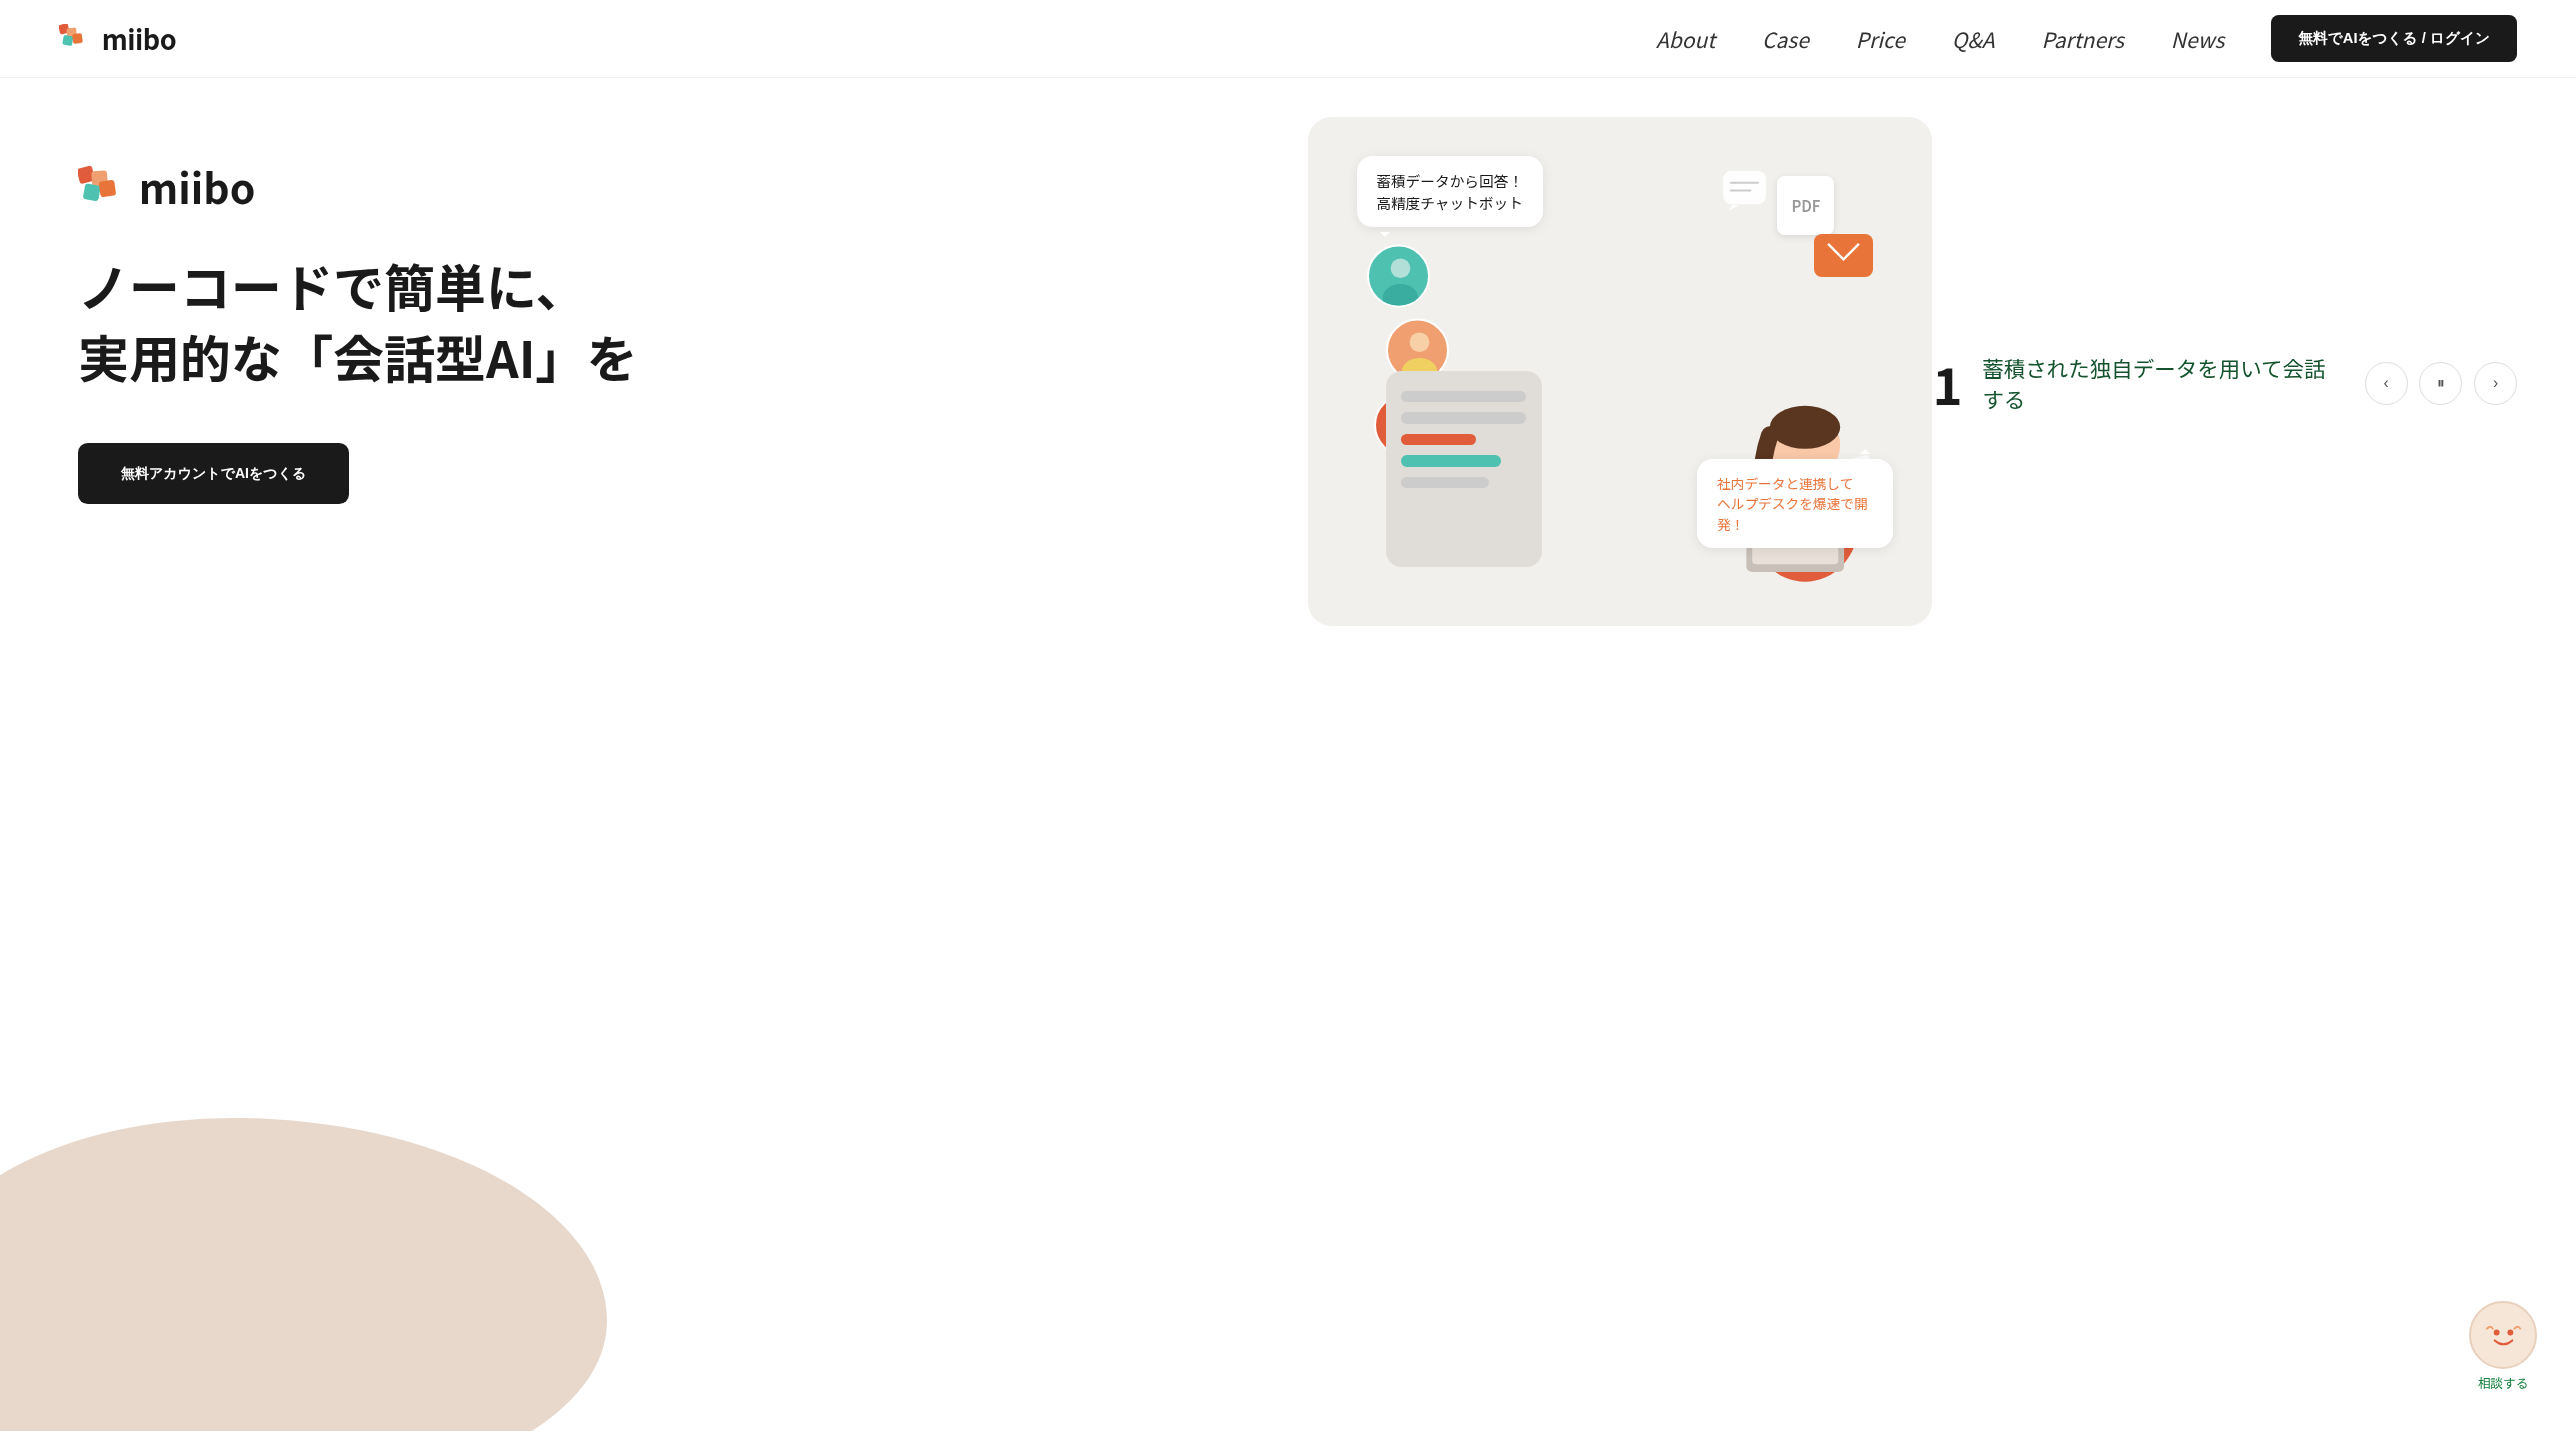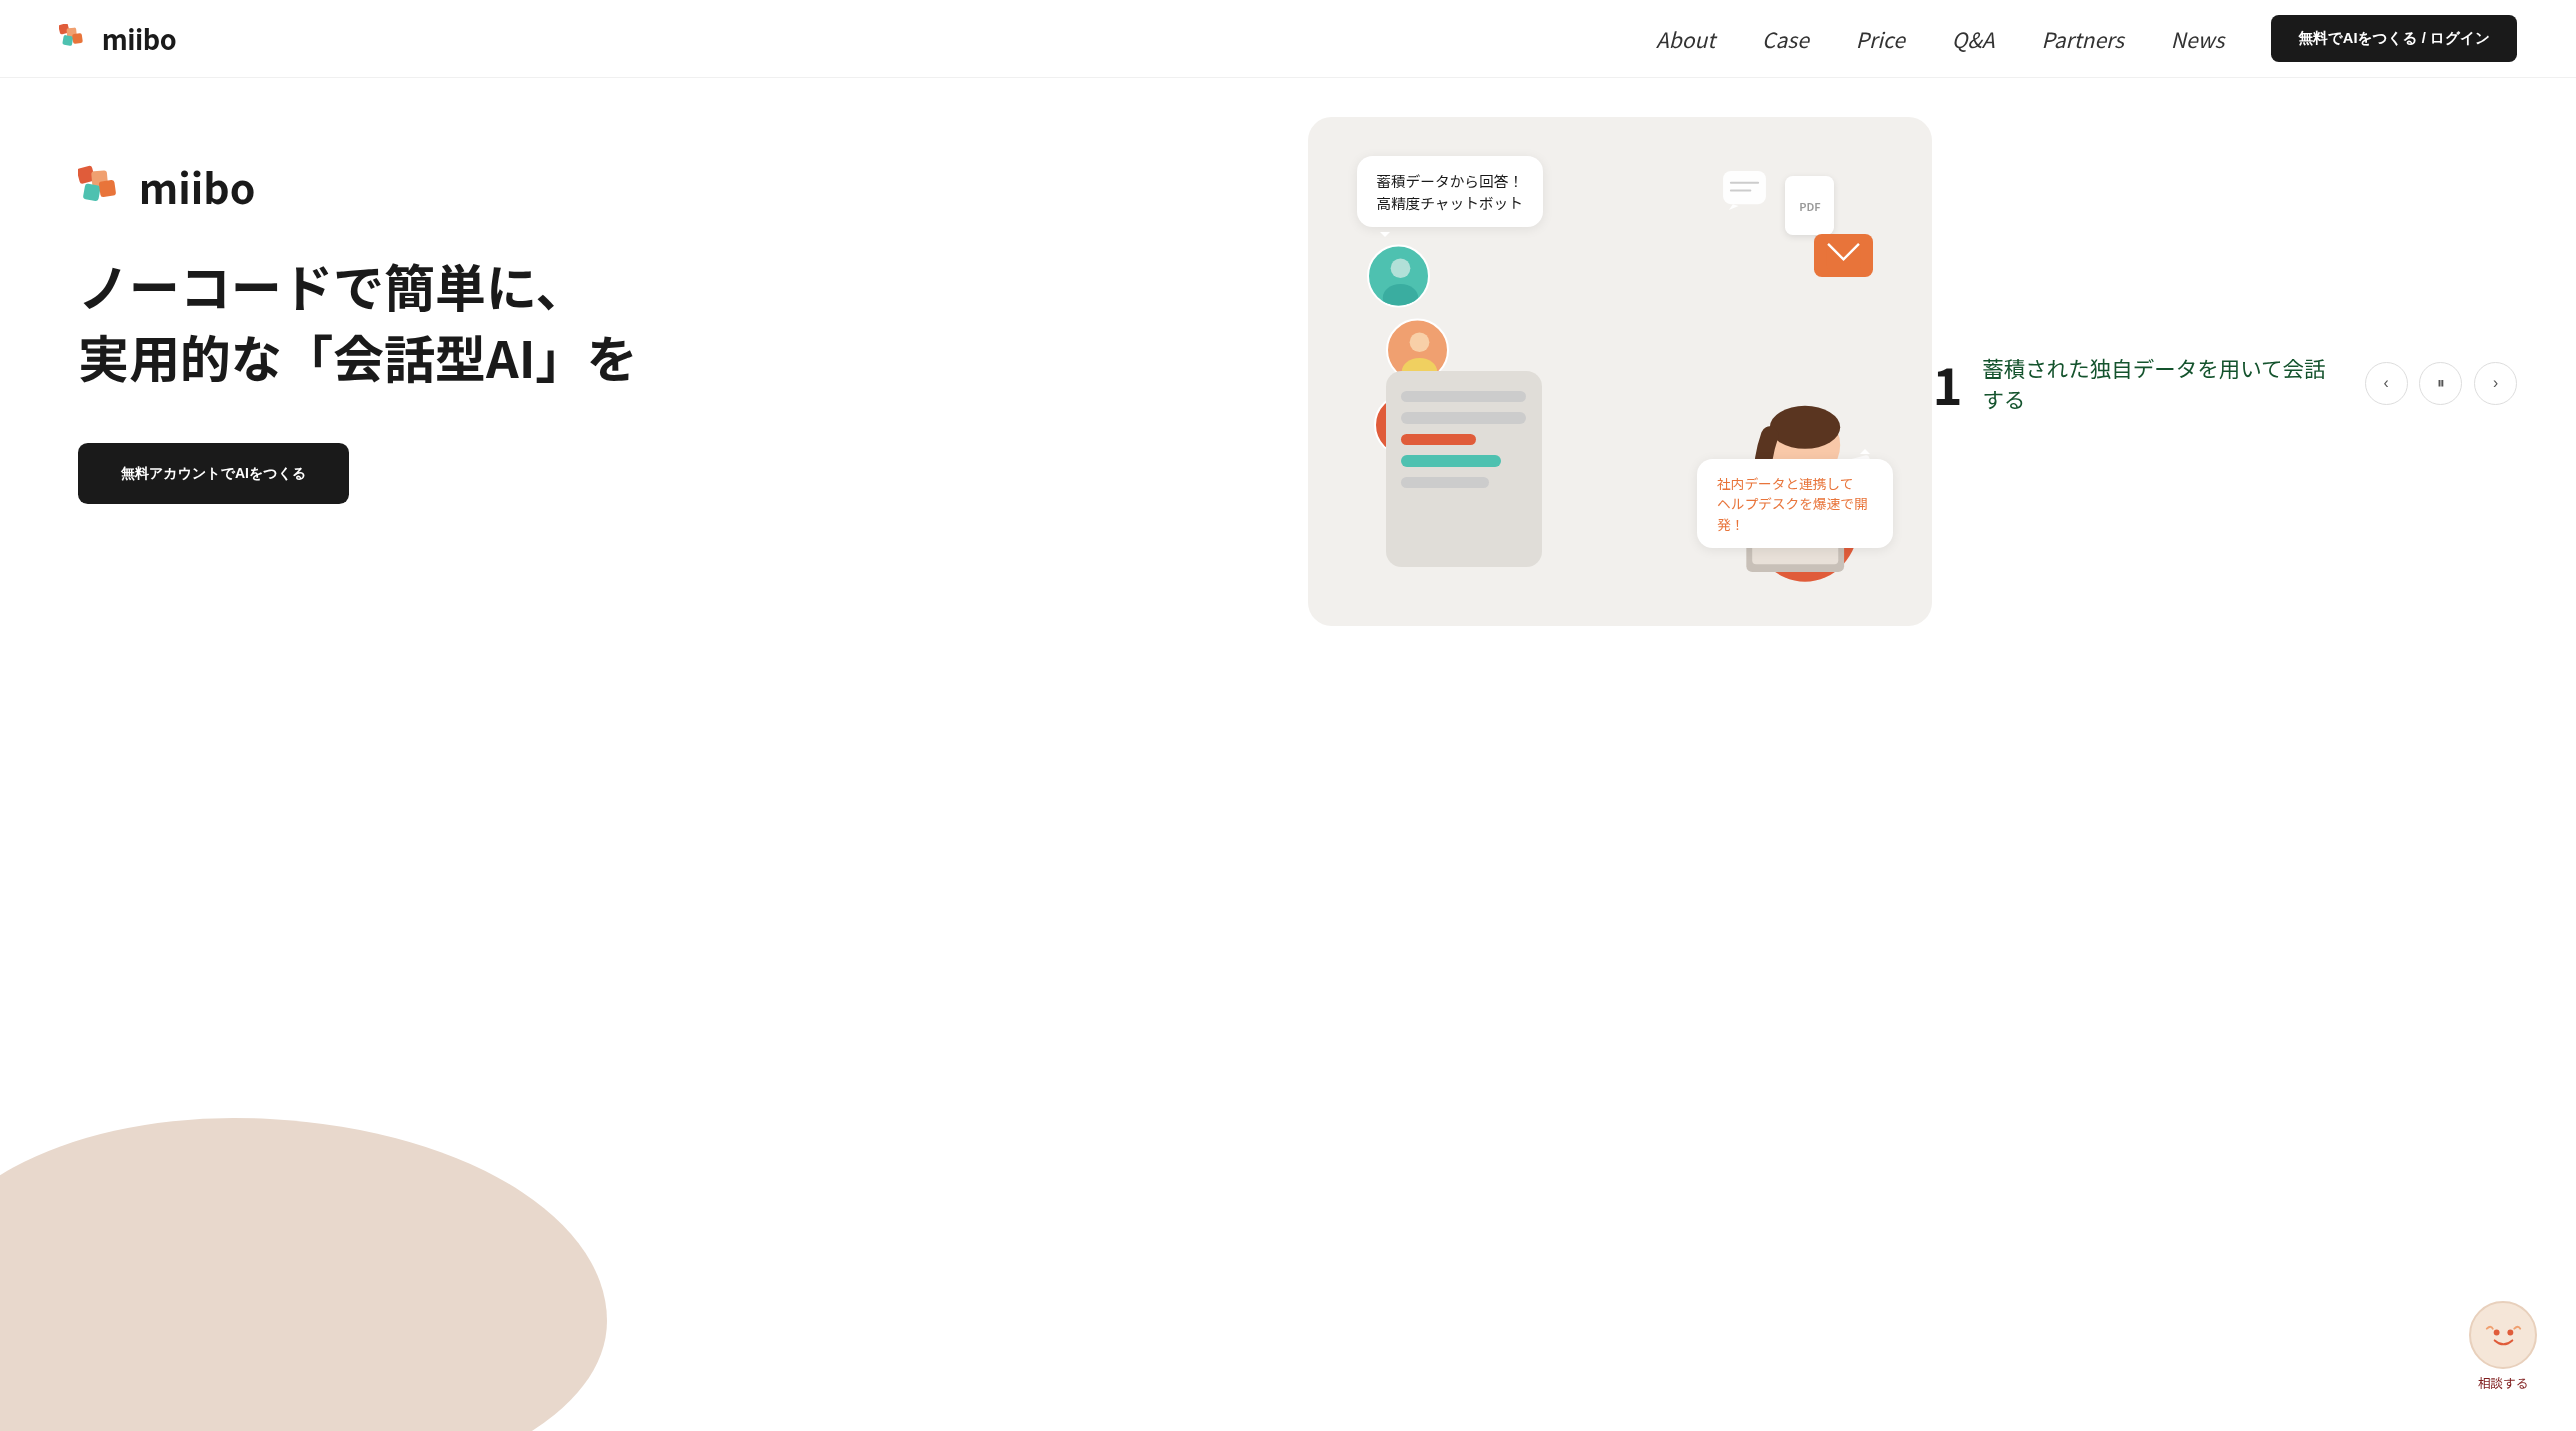--- a/index.html
+++ b/index.html
@@ -242,28 +242,28 @@
       position: absolute;
       right: 39px;
       bottom: 39px;
     }
 
     
     .doc-icon {
       position: absolute;
       top: 59px;
       right: 98px;
-      width: 49px;
+      width: 57px;
       height: 59px;
       background: #fff;
       border-radius: 7.8px;
       display: flex;
       align-items: center;
       justify-content: center;
-      font-size: 11px;
+      font-size: 15px;
       color: #999;
       box-shadow: 0 2px 7.8px rgba(0,0,0,0.1);
       font-weight: 600;
     }
 
     .envelope-icon {
       position: absolute;
       top: 117px;
       right: 59px;
       width: 59px;
@@ -339,21 +339,21 @@
       border-radius: 50%;
       background: #f5e6d8;
       border: 2px solid #e8d0bc;
       display: flex;
       align-items: center;
       justify-content: center;
       overflow: hidden;
     }
     .chat-fab-label {
       font-size: 12.7px;
-      color: #7f1d1d;
+      color: #15803d;
     }
 
     
     .miibo-logo-svg {
       width: 35px;
       height: 29px;
     }
     .miibo-logo-svg-large {
       width: 51px;
       height: 43px;

